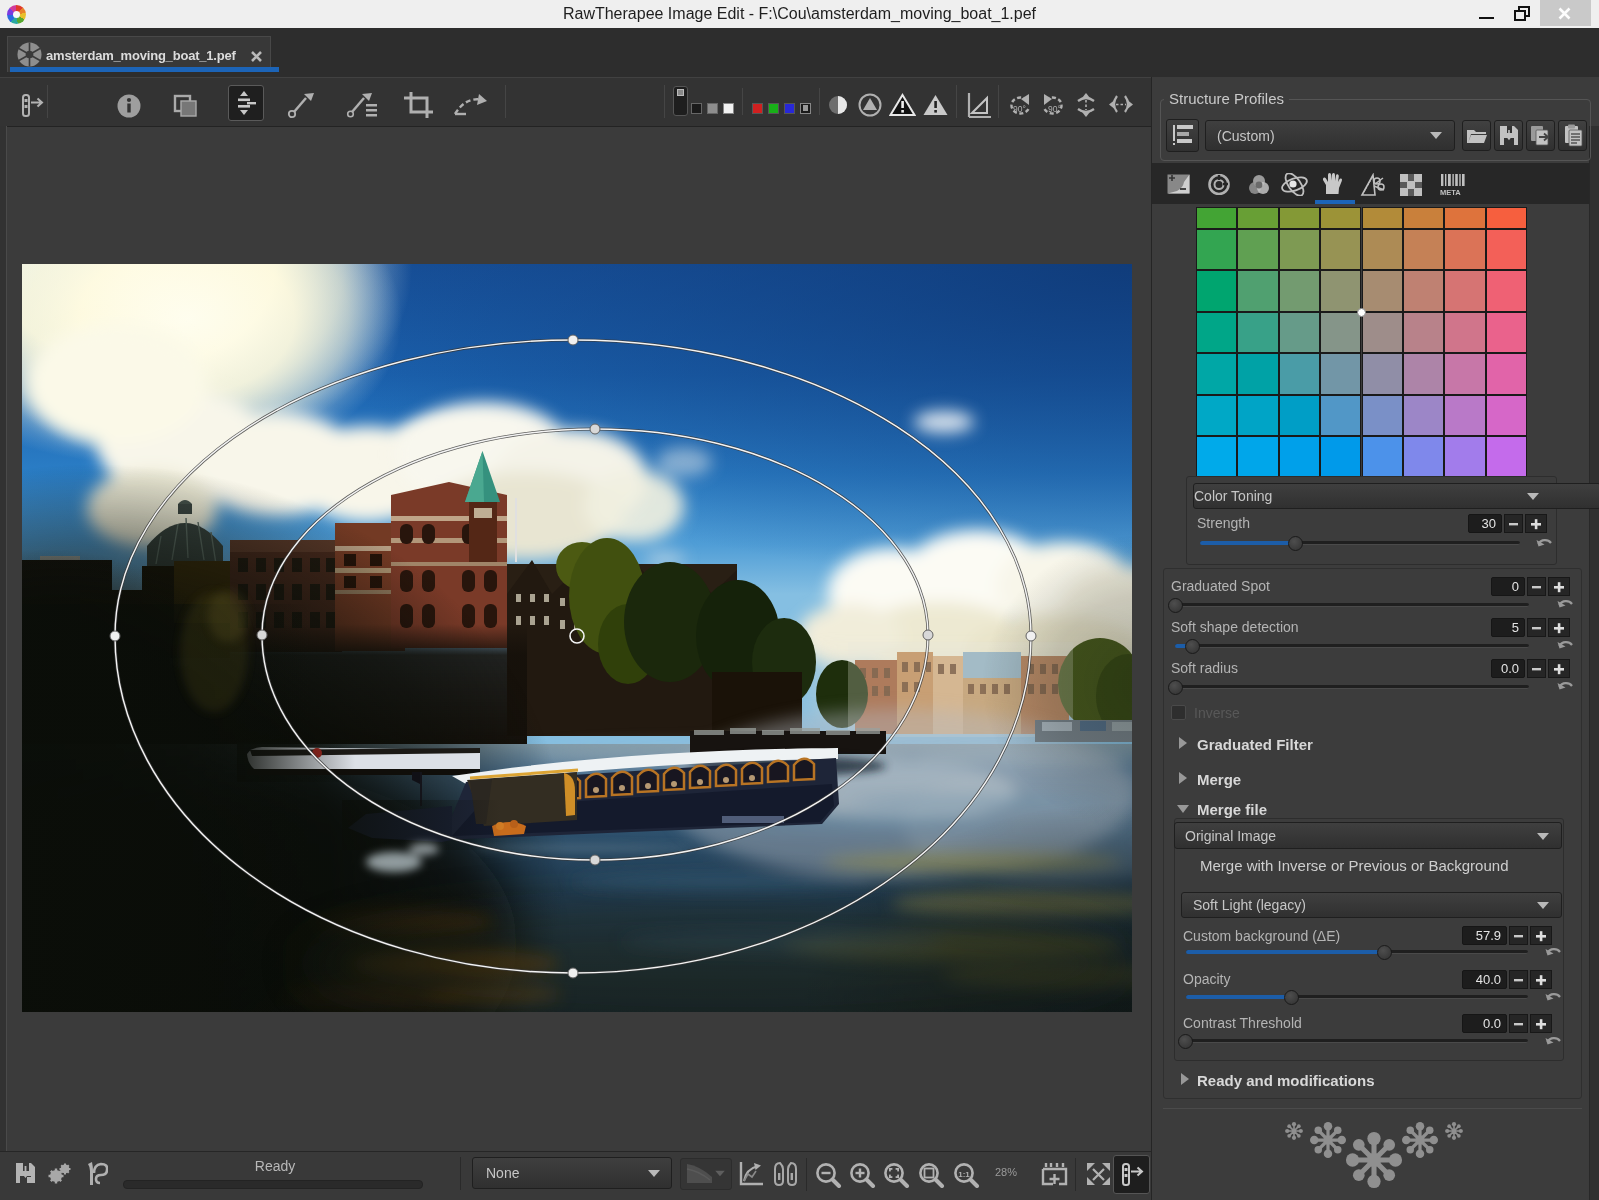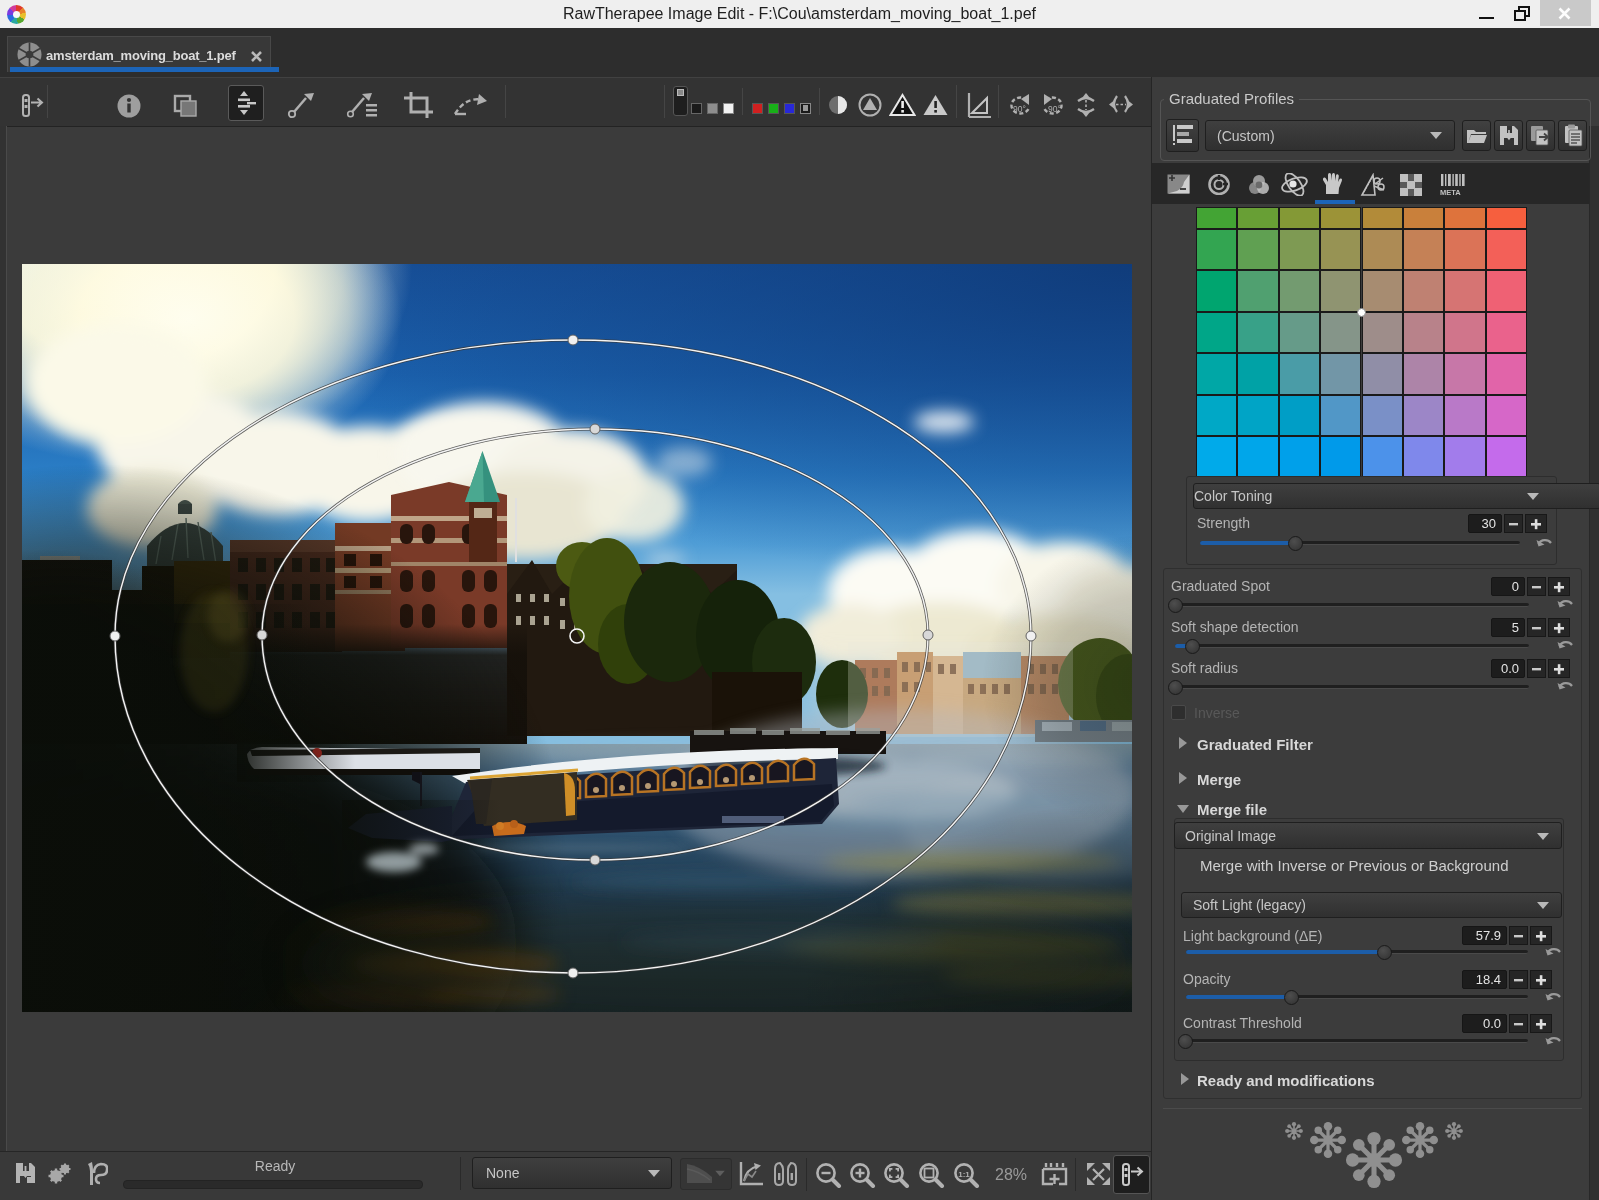--- a/index.html
+++ b/index.html
@@ -537,21 +537,21 @@
  <circle cx="906" cy="371" r="5" fill="#d8d8d8"></circle>
  <circle cx="573" cy="596" r="5" fill="#d8d8d8"></circle>
 </g>
 <circle cx="555" cy="372" r="7" fill="none" stroke="#f4f4f4" stroke-width="1.6"></circle>
 </svg>
 
 <div class="a" style="left:1151px;top:77px;width:448px;height:1123px;background:#3c3c3c"></div>
 <div class="a" style="left:1151px;top:77px;width:1px;height:1123px;background:#252525"></div>
 <div class="a" style="left:1589px;top:126px;width:10px;height:1074px;background:#303030;border-left:1px solid #282828"></div>
 <div class="a" style="left:1160px;top:99px;width:431px;height:62px;border:1px solid #555;border-radius:4px"></div>
-<div class="a" style="left:1164px;top:90px;background:#3c3c3c;padding:0 5px;color:#c9c9c9;font-size:15px">Graduated Profiles</div>
+<div class="a" style="left:1164px;top:90px;background:#3c3c3c;padding:0 5px;color:#c9c9c9;font-size:15px">Structure Profiles</div>
 <div class="a" style="left:1166px;top:119px;width:33px;height:33px;background:linear-gradient(#414141,#303030);border:1px solid #1f1f1f;border-radius:3px"></div>
 <svg class="ico" style="left:1172px;top:124px" width="22" height="23" viewBox="0 0 22 23">
 <rect x="1" y="1" width="2" height="16" fill="#c8c8c8"></rect>
     <rect x="1" y="19" width="2" height="2" fill="#c8c8c8"></rect>
 <rect x="5" y="1" width="16" height="4" fill="#c8c8c8"></rect>
     <rect x="5" y="8" width="12" height="4" fill="#a8a8a8"></rect>
     <rect x="5" y="15" width="15" height="4" fill="#c8c8c8"></rect>
 </svg>
 <div class="combo" style="left:1205px;top:120px;width:250px;height:31px;line-height:30px;padding-left:11px">(Custom)</div>
 <div class="carr" style="left:1430px;top:132px"></div>
@@ -787,42 +787,42 @@
 <div class="exparr" style="left:1179px;top:772px;border-top:6px solid transparent;border-bottom:6px solid transparent;border-left:8px solid #989898"></div>
 <div class="hdr a" style="left:1197px;top:771px">Merge</div>
 <div class="exparr" style="left:1177px;top:805px;border-left:6px solid transparent;border-right:6px solid transparent;border-top:8px solid #989898"></div>
 <div class="hdr a" style="left:1197px;top:801px">Merge file</div>
 <div class="a" style="left:1174px;top:818px;width:390px;height:243px;border:1px solid #2d2d2d;border-radius:3px"></div>
 <div class="combo" style="left:1174px;top:822px;width:388px;height:27px;line-height:26px;padding-left:10px">Original Image</div>
 <div class="carr" style="left:1537px;top:833px"></div>
 <div class="a" style="left:1200px;top:857px;color:#cecece;font-size:15px">Merge with Inverse or Previous or Background</div>
 <div class="combo" style="left:1181px;top:892px;width:381px;height:26px;line-height:25px;padding-left:11px">Soft Light (legacy)</div>
 <div class="carr" style="left:1537px;top:902px"></div>
-<div class="lbl a" style="left:1183px;top:928px">Light background (ΔE)</div>
+<div class="lbl a" style="left:1183px;top:928px">Custom background (ΔE)</div>
 <div class="vbox" style="left:1462px;top:926px;width:45px;height:19px;line-height:18px;padding-right:5px">57.9</div>
 <div class="btn-pm" style="left:1509px;top:926px;width:19px;height:19px">
     <svg width="17" height="17">
       <rect x="4.0" y="8" width="9" height="2.4" fill="#c9c9c9"></rect>
     </svg>
   </div>
 <div class="btn-pm" style="left:1530px;top:926px;width:22px;height:19px">
     <svg width="20" height="17">
       <rect x="5.0" y="8" width="10" height="2.6" fill="#dedede"></rect>
       <rect x="8.8" y="4.2" width="2.6" height="10" fill="#dedede"></rect>
     </svg>
   </div>
 <div class="track" style="left:1186px;top:950px;width:342px"></div>
 <div class="fill" style="left:1186px;top:950px;width:198px"></div>
 <div class="knob" style="left:1377px;top:944.5px"></div>
 <svg class="ico" style="left:1545px;top:946px" width="17" height="13" viewBox="0 0 17 13">
 <path d="M2.5 7 C5 2 12 2 15 6" fill="none" stroke="#9a9a9a" stroke-width="2.2"></path>
 <path d="M0.5 3 L2.5 9.5 L8.5 7.5 Z" fill="#9a9a9a"></path>
   </svg>
 <div class="lbl a" style="left:1183px;top:971px">Opacity</div>
-<div class="vbox" style="left:1462px;top:970px;width:45px;height:19px;line-height:18px;padding-right:5px">18.4</div>
+<div class="vbox" style="left:1462px;top:970px;width:45px;height:19px;line-height:18px;padding-right:5px">40.0</div>
 <div class="btn-pm" style="left:1509px;top:970px;width:19px;height:19px">
     <svg width="17" height="17">
       <rect x="4.0" y="8" width="9" height="2.4" fill="#c9c9c9"></rect>
     </svg>
   </div>
 <div class="btn-pm" style="left:1530px;top:970px;width:22px;height:19px">
     <svg width="20" height="17">
       <rect x="5.0" y="8" width="10" height="2.6" fill="#dedede"></rect>
       <rect x="8.8" y="4.2" width="2.6" height="10" fill="#dedede"></rect>
     </svg>
@@ -963,21 +963,21 @@
 <svg class="ico" style="left:918px;top:1162px" width="27" height="26" viewBox="0 0 27 26">
 <circle cx="11" cy="11" r="8.6" fill="none" stroke="#b2b2b2" stroke-width="2.6"></circle>
 <path d="M17.5 17.5 L24 24" stroke="#b2b2b2" stroke-width="4" stroke-linecap="round"></path>
 <rect x="6.5" y="6.5" width="9" height="9" fill="none" stroke="#b2b2b2" stroke-width="1.8"></rect>
   </svg>
 <svg class="ico" style="left:953px;top:1162px" width="27" height="26" viewBox="0 0 27 26">
 <circle cx="11" cy="11" r="8.6" fill="none" stroke="#b2b2b2" stroke-width="2.6"></circle>
 <path d="M17.5 17.5 L24 24" stroke="#b2b2b2" stroke-width="4" stroke-linecap="round"></path>
 <text x="5.2" y="14.5" font-size="8" font-weight="bold" fill="#b2b2b2" font-family="Liberation Sans">1:1</text>
   </svg>
-<div class="a" style="left:995px;top:1166px;width:40px;height:14px;color:#9a9a9a;font-size:16px">28%</div>
+<div class="a" style="left:995px;top:1166px;width:40px;height:14px;color:#9a9a9a;font-size:11px">28%</div>
 <svg class="ico" style="left:1041px;top:1162px" width="27" height="25" viewBox="0 0 27 25">
 <path d="M5 5 L5 1 M10 5 L10 1 M16 5 L16 1 M22 5 L22 1" stroke="#b2b2b2" stroke-width="2.4"></path>
 <path d="M2 7 L25 7 L25 22 L18 22 M2 7 L2 22 L12 22" fill="none" stroke="#b2b2b2" stroke-width="2.4"></path>
 <path d="M13.5 12 L13.5 22 M8.5 17 L18.5 17" stroke="#b2b2b2" stroke-width="2.4"></path>
   </svg>
 <div class="a" style="left:1075px;top:1158px;width:1px;height:33px;background:#2a2a2a"></div>
 <svg class="ico" style="left:1086px;top:1162px" width="25" height="24" viewBox="0 0 25 24">
 <g fill="#b2b2b2">
       <path d="M1 1 L9 1 L1 9 Z"></path>
       <path d="M24 1 L24 9 L16 1 Z"></path>

